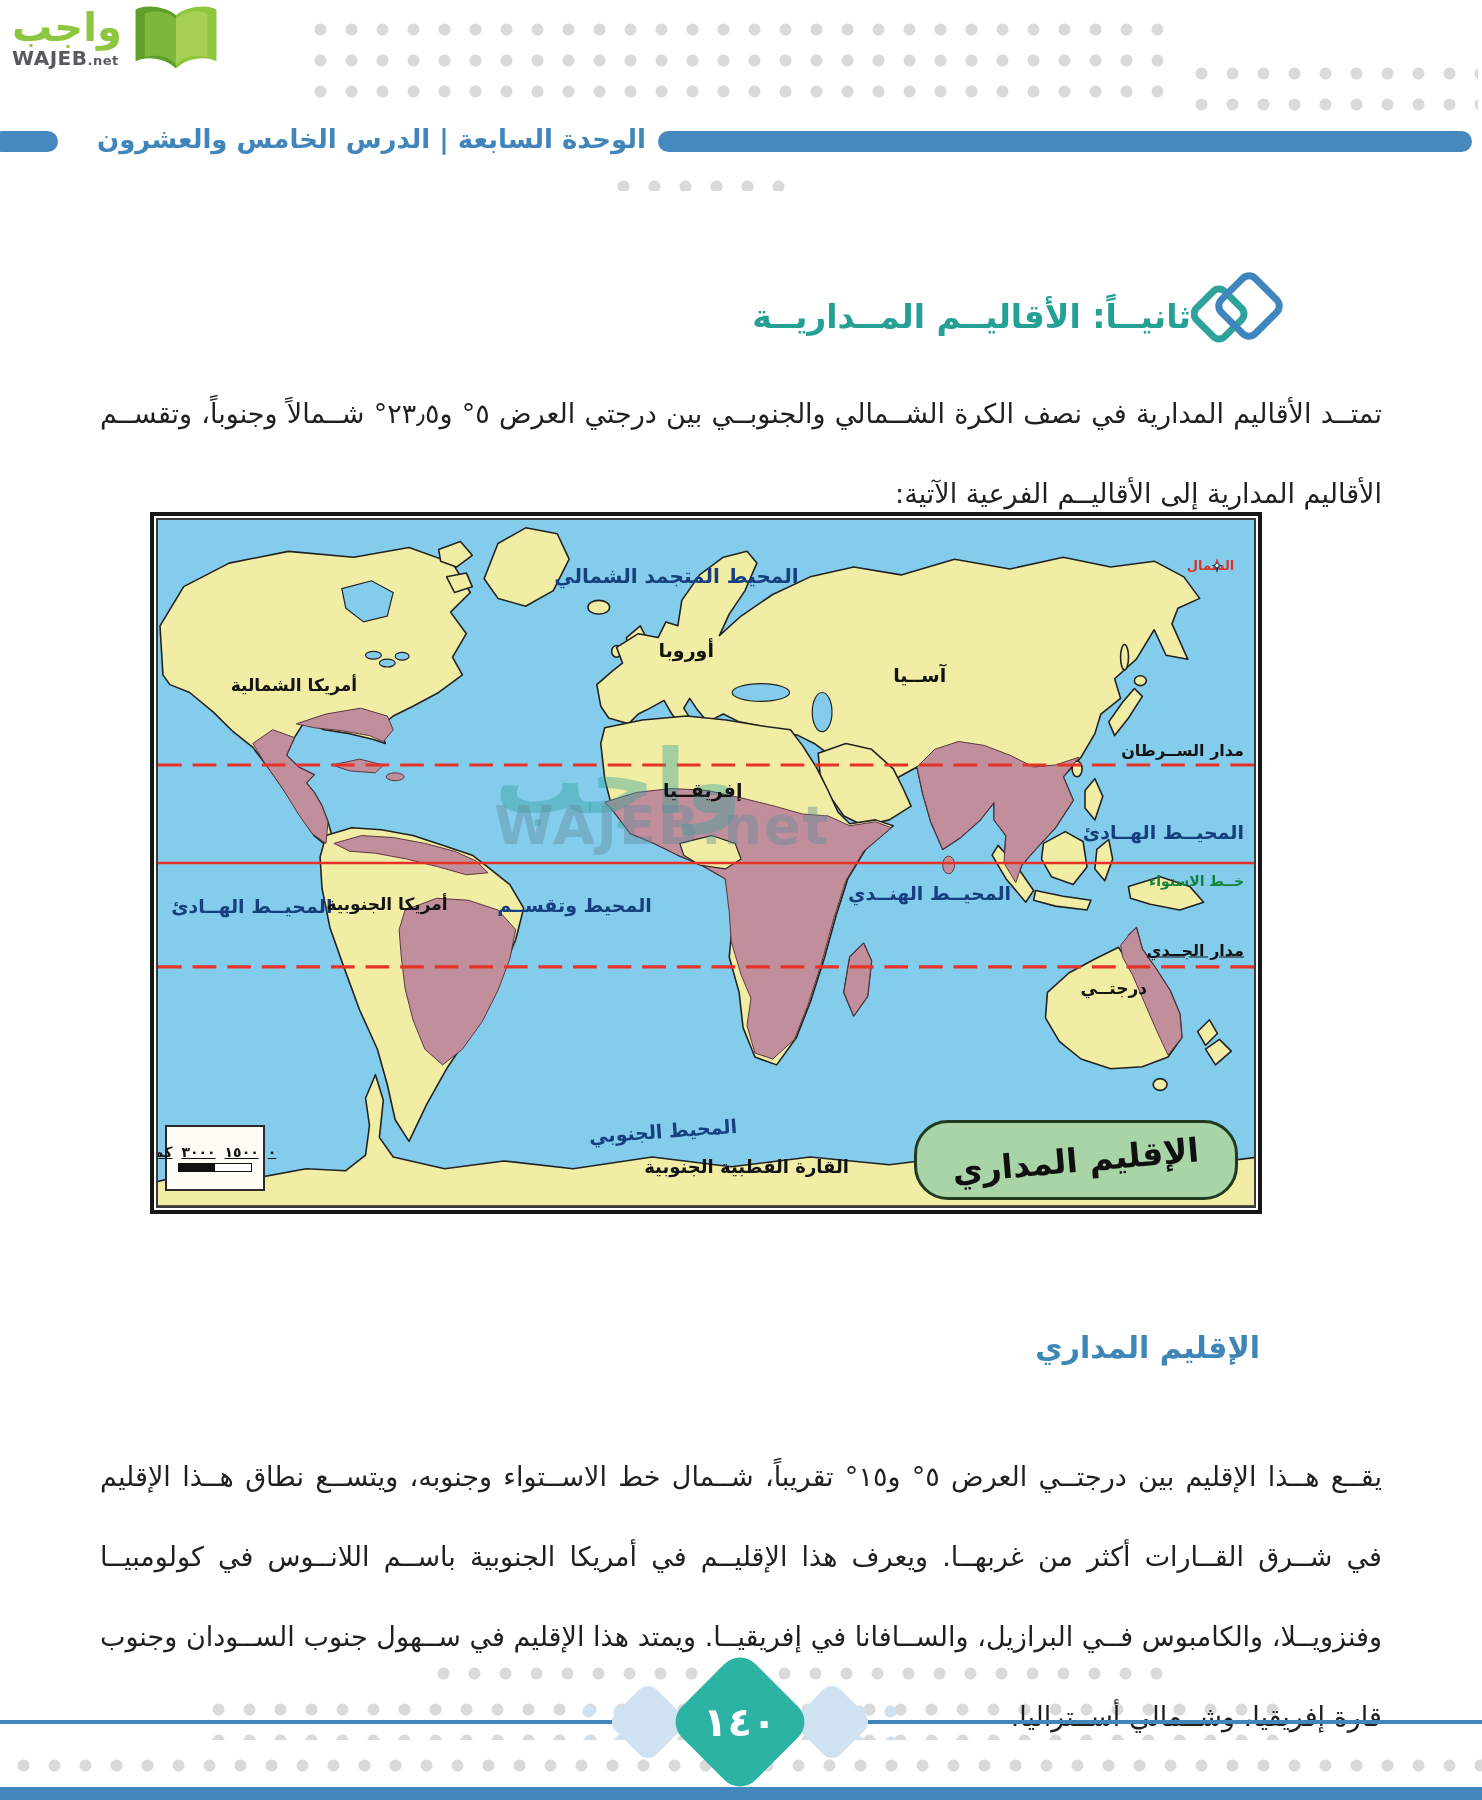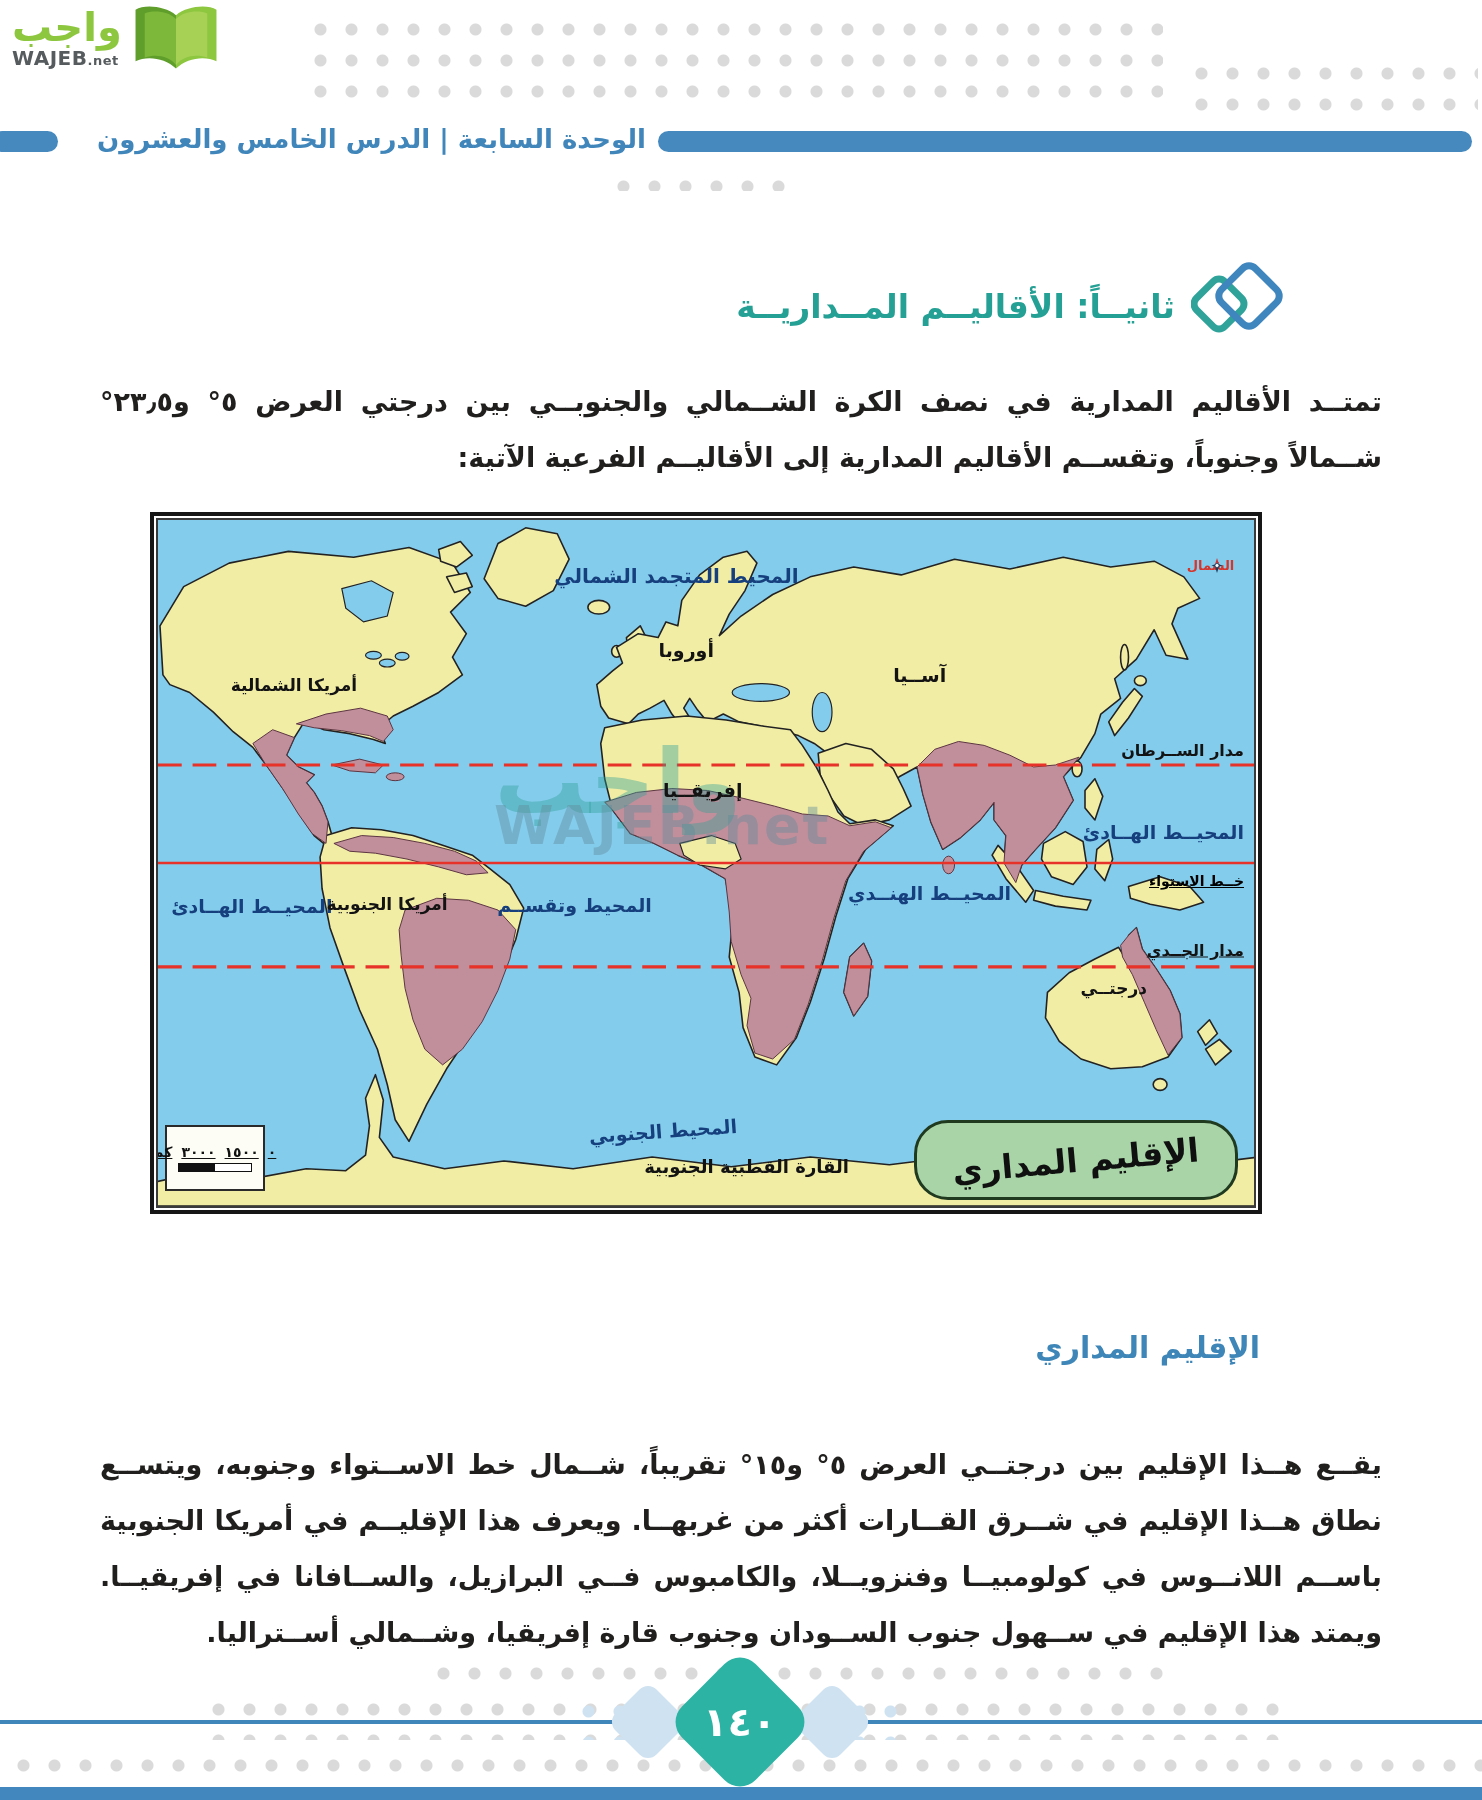--- a/index.html
+++ b/index.html
@@ -12,35 +12,35 @@
   #logo{position:absolute;left:12px;top:4px;width:210px;height:76px;display:flex;direction:ltr;gap:8px;}
   #logo .txt{display:flex;flex-direction:column;justify-content:flex-start;padding-top:2px;}
   #logo .ar{font-size:40px;font-weight:bold;color:#8dc63f;line-height:42px;}
   #logo .en{font-size:20px;font-weight:bold;color:#565b5e;line-height:20px;letter-spacing:.5px;}
   #logo .en .tld{font-size:13px;}
   
   .hbar{position:absolute;top:131px;height:21px;background:#4589bf;border-radius:11px;}
   #header-title{position:absolute;top:124px;right:836px;font-size:26px;font-weight:bold;
         color:#4186bb;white-space:nowrap;margin-left:32px;}
   
-  #sec-head{position:absolute;top:256px;right:197px;display:flex;align-items:center;gap:16px;}
+  #sec-head{position:absolute;top:266px;right:197px;display:flex;align-items:center;}
   #sec-head .t{font-size:33px;font-weight:bold;color:#25a094;white-space:nowrap;padding-top:14px;}
   
-  .para{position:absolute;left:100px;width:1282px;font-size:27px;font-weight:bold;color:#1d1d1b;
-        line-height:56px;text-align:justify;text-align-last:right;color:#211f1e;}
+  .para{position:absolute;left:100px;width:1282px;font-size:27px;font-weight:normal;color:#1d1d1b;
+        line-height:80px;text-align:justify;text-align-last:right;color:#211f1e;}
   
   #map-frame{position:absolute;left:150px;top:512px;width:1112px;height:702px;
         border:4px solid #161616;background:#fff;box-sizing:border-box;}
   #map-inner{position:absolute;inset:2px;border:2px solid #3a3a3a;overflow:hidden;}
   #map-inner svg{position:absolute;inset:0;width:100%;height:100%;}
   .mlabel{position:absolute;transform:translate(-50%,-50%);font-weight:bold;white-space:nowrap;z-index:5;}
   .mlabel.navy{color:#153f7d;font-size:19px;}
   .mlabel.blk{color:#131313;font-size:19px;}
   .mlabel.sm{font-size:16px;font-weight:bold;}
-  .mlabel.red{color:#000000;font-size:14px;text-decoration:underline;}
+  .mlabel.red{color:#15803d;font-size:14px;}
   .mlabel.ra{left:auto;right:10px;transform:translateY(-50%);}
   #legend-box{position:absolute;right:1.5%;top:87.5%;width:29%;height:10.8%;background:#a8d4a8;
         border:3px solid #203a20;border-radius:34px;display:flex;align-items:center;justify-content:center;z-index:6;}
   #legend-box span{font-size:33px;font-weight:bold;color:#101010;transform:rotate(-5deg);}
   #scale-box{position:absolute;left:0.6%;top:88.2%;width:8.8%;height:9%;background:#fdfdf5;
         border:2px solid #2a2a2a;display:flex;flex-direction:column;justify-content:center;
         align-items:center;gap:3px;z-index:6;}
   #scale-box .nums{display:flex;direction:ltr;gap:9px;font-size:14px;font-weight:bold;color:#111;text-decoration:underline;}
   #scale-box .bar{width:72px;height:7px;border:1px solid #111;
         background:linear-gradient(to right,#111 0 50%,#fff 50%);}

